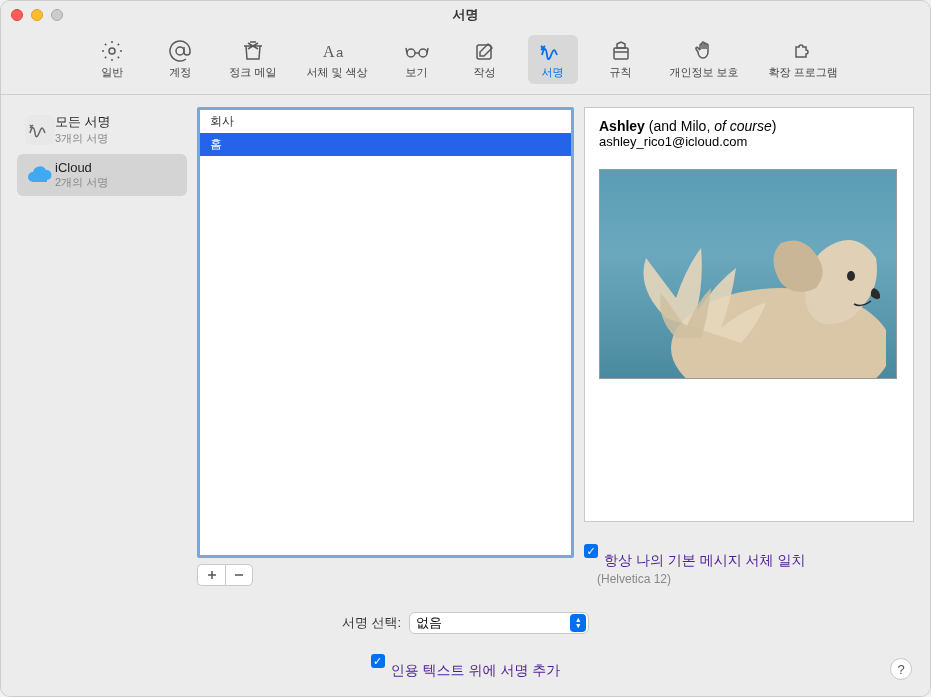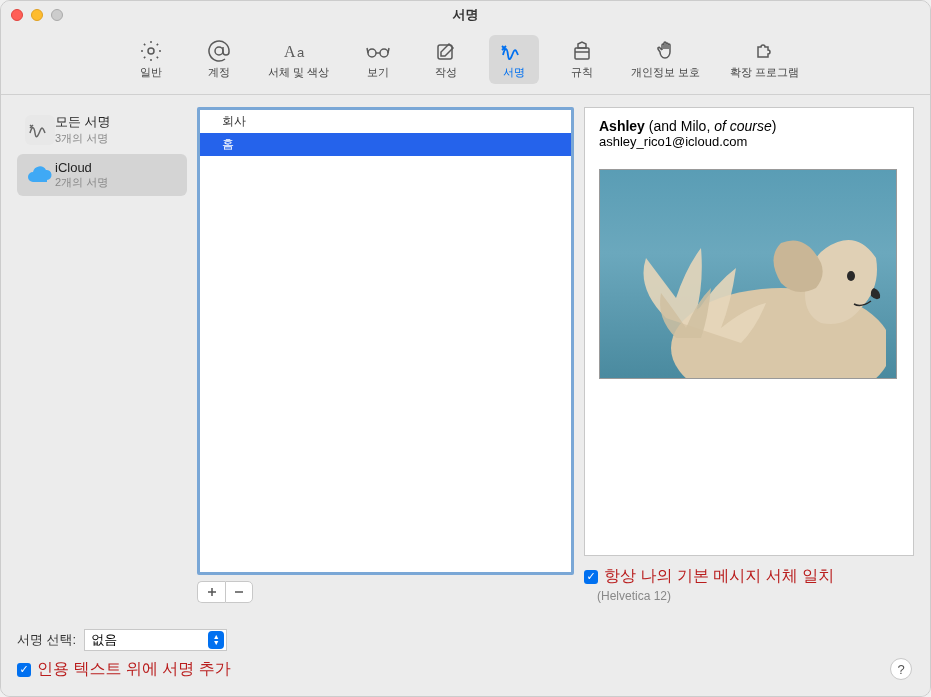--- a/index.html
+++ b/index.html
@@ -128,21 +128,21 @@
       flex-direction: column;
     }
     .sig-list {
       flex: 1;
       background: #fff;
       border: 3px solid #7aa7d6;
       border-radius: 2px;
       overflow: hidden;
     }
     .sig-list-item {
-      padding: 3px 22px;
+      padding: 3px 10px;
       font-size: 12px;
       color: #333;
       cursor: pointer;
     }
     .sig-list-item.selected {
       background: #2563eb;
       color: #fff;
     }
     .list-controls {
       display: flex;
@@ -211,43 +211,43 @@
       height: 14px;
       background: #0070f0;
       border-radius: 3px;
       display: flex;
       align-items: center;
       justify-content: center;
       color: #fff;
       font-size: 11px;
       flex-shrink: 0;
     }
-    .checkbox-label { font-size: 16px; color: #b91c1c; }
+    .checkbox-label { font-size: 14px; color: #4c1d95; margin-top: 20px; }
     .font-info { font-size: 12px; color: #888; margin-left: 13px; }
     .bottom-controls {
       display: flex;
       flex-direction: column;
-      align-items: flex-start;
+      align-items: center;
       gap: 8px;
       padding: 14px 16px 16px;
       position: relative;
       background: #ececec;
     }
     .select-row {
       display: flex;
       align-items: center;
       gap: 8px;
     }
     .select-label { font-size: 13px; color: #333; }
     .select-box {
-      width: 143px;
+      width: 180px;
       height: 22px;
       background: #fff;
       border: 1px solid #c8c8c8;
-      border-radius: 0;
+      border-radius: 6px;
       display: flex;
       align-items: center;
       padding: 0 6px;
       font-size: 13px;
       position: relative;
       cursor: pointer;
     }
     .select-arrows {
       position: absolute;
       right: 2px;
@@ -305,20 +305,28 @@
       <div class="toolbar-label">일반</div>
     </div>
     <div class="toolbar-item">
       <div class="toolbar-icon">
         <svg width="24" height="24" viewBox="0 0 24 24" fill="none" stroke="currentColor" stroke-width="1.5">
             <circle cx="12" cy="12" r="4"></circle>
             <path d="M16 8v5a3 3 0 0 0 6 0v-1a10 10 0 1 0-4 8"></path>
           </svg>
       </div>
       <div class="toolbar-label">계정</div>
+    </div>
+    <div class="toolbar-item">
+      <div class="toolbar-icon">
+        <svg width="24" height="24" viewBox="0 0 24 24" fill="none" stroke="currentColor" stroke-width="1.5">
+            <path d="M5 7h14l-1 13H6L5 7zM3 7h18M9 3h6M7 4l10 6M7 10l10-6"></path>
+          </svg>
+      </div>
+      <div class="toolbar-label">정크 메일</div>
     </div>
     <div class="toolbar-item">
       <div class="toolbar-icon">
         <svg width="28" height="22" viewBox="0 0 28 22" fill="currentColor">
             <text x="0" y="17" font-size="16" font-family="serif">A</text>
             <text x="13" y="17" font-size="13">a</text>
           </svg>
       </div>
       <div class="toolbar-label">서체 및 색상</div>
     </div>

